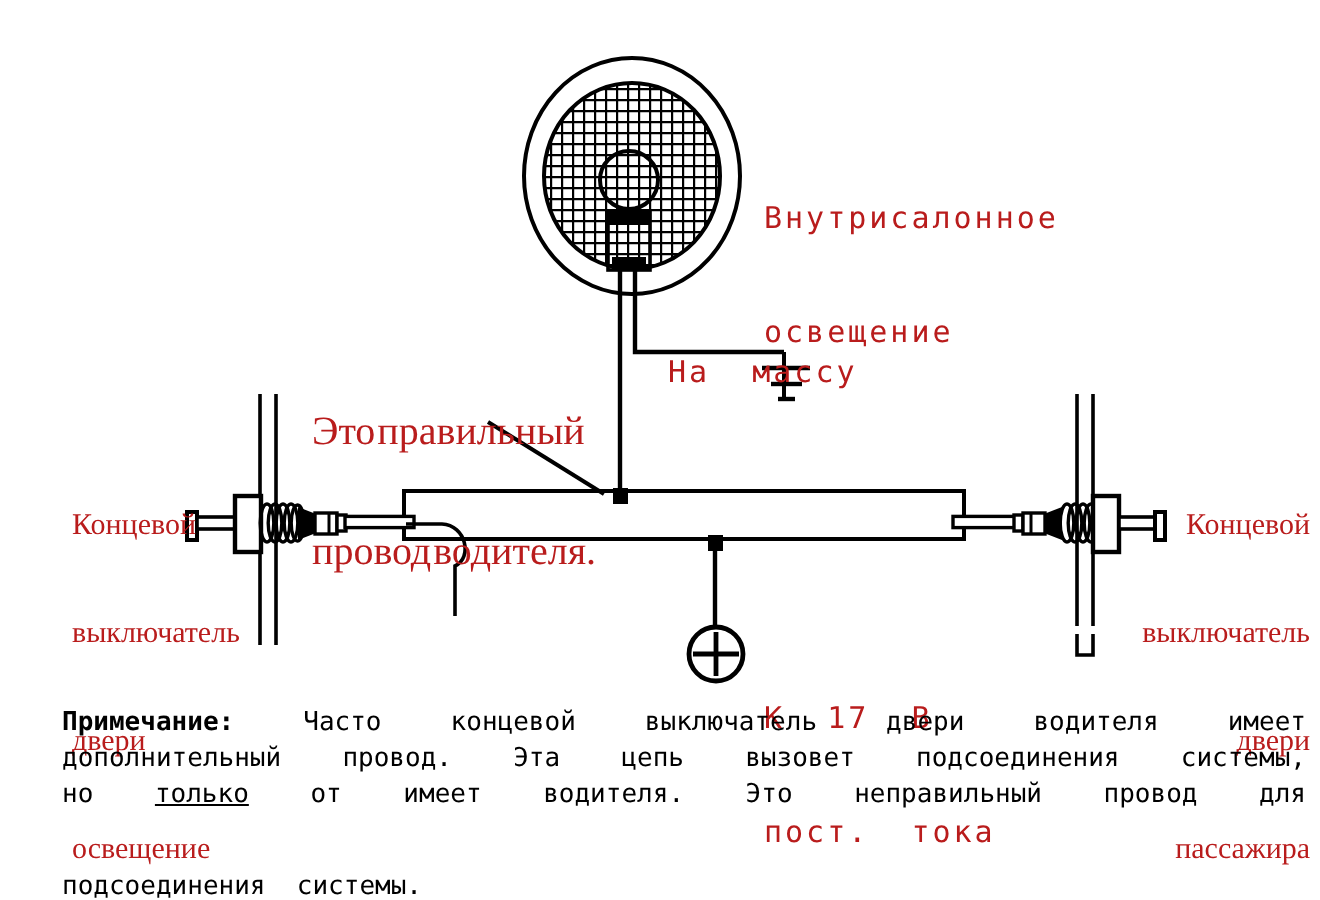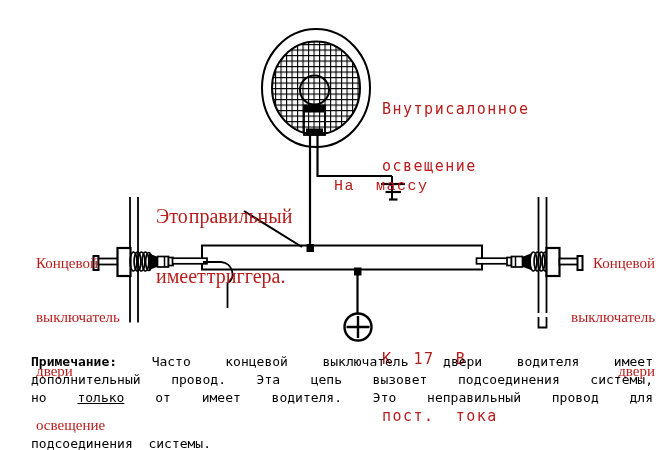--- a/index.html
+++ b/index.html
@@ -11,21 +11,21 @@
   .lbl{position:absolute;color:#b91c1c;}
   .mono{
     font-family:"DejaVu Sans Mono","Liberation Mono",monospace;
     font-size:15px;line-height:19px;letter-spacing:1.5px;white-space:pre;
   }
   .serif{
     font-family:"Liberation Serif","DejaVu Serif",serif;
     font-size:15px;line-height:18px;white-space:pre;
   }
   .lbl-lamp{left:382px;top:62px;}
-  .lbl-ground{left:334px;top:177px;font-family:Liberation Mono, monospace;}
+  .lbl-ground{left:334px;top:177px;}
   .lbl-trigger{left:156px;top:166px;font-size:20px;line-height:20px;word-spacing:-4px;}
   .lbl-driver{left:36px;top:218px;}
   .lbl-passenger{right:5px;top:218px;text-align:right;}
   .lbl-power{left:382px;top:312px;}
   .note{
     position:absolute;left:31px;top:353px;width:622px;
     font-family:"DejaVu Sans Mono","Liberation Mono",monospace;
     font-size:13px;line-height:18px;color:#000;
   }
   .note-line{width:100%;}
@@ -135,34 +135,35 @@
 
   <div class="lbl mono lbl-lamp">
     <div>Внутрисалонное</div>
     <div>освещение</div>
   </div>
 
   <div class="lbl mono lbl-ground">На  массу</div>
 
   <div class="lbl serif lbl-trigger">
     <div>Это правильный</div>
-    <div>имеет триггера.</div>
+    <div>провод водителя.</div>
   </div>
 
   <div class="lbl serif lbl-driver">
     <div>Концевой</div>
     <div>выключатель</div>
     <div>двери</div>
     <div>освещение</div>
   </div>
 
   <div class="lbl serif lbl-passenger">
     <div>Концевой</div>
     <div>выключатель</div>
     <div>двери</div>
+    <div>пассажира</div>
   </div>
 
   <div class="lbl mono lbl-power">
     <div>К  17  В</div>
     <div>пост.  тока</div>
   </div>
 
   <div class="note">
     <div class="note-line justify"><span class="b">Примечание:</span> <span>Часто концевой выключатель двери водителя имеет</span></div>
     <div class="note-line justify"><span>дополнительный провод. Эта цепь вызовет подсоединения системы,</span></div>

